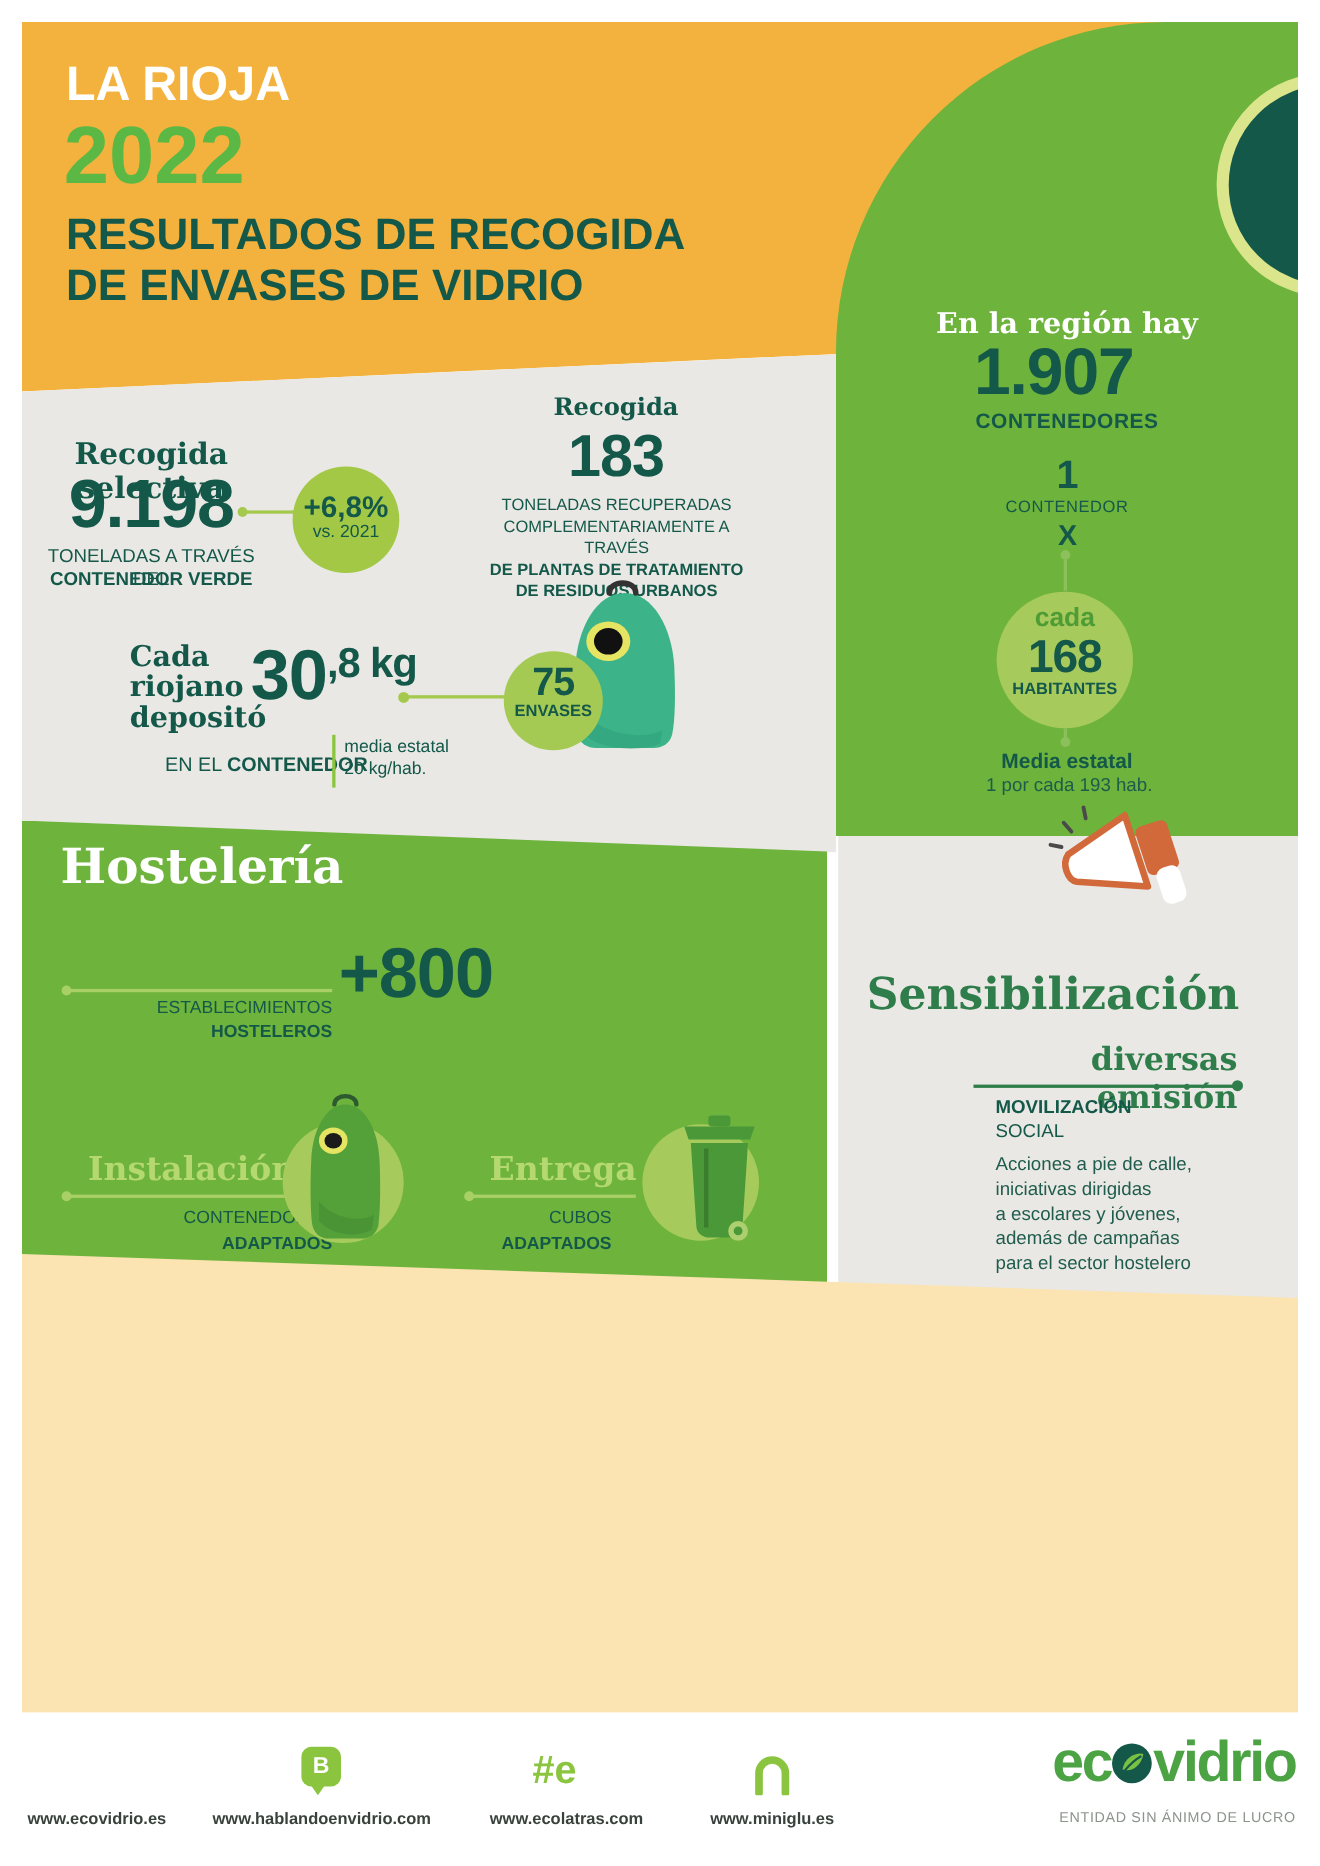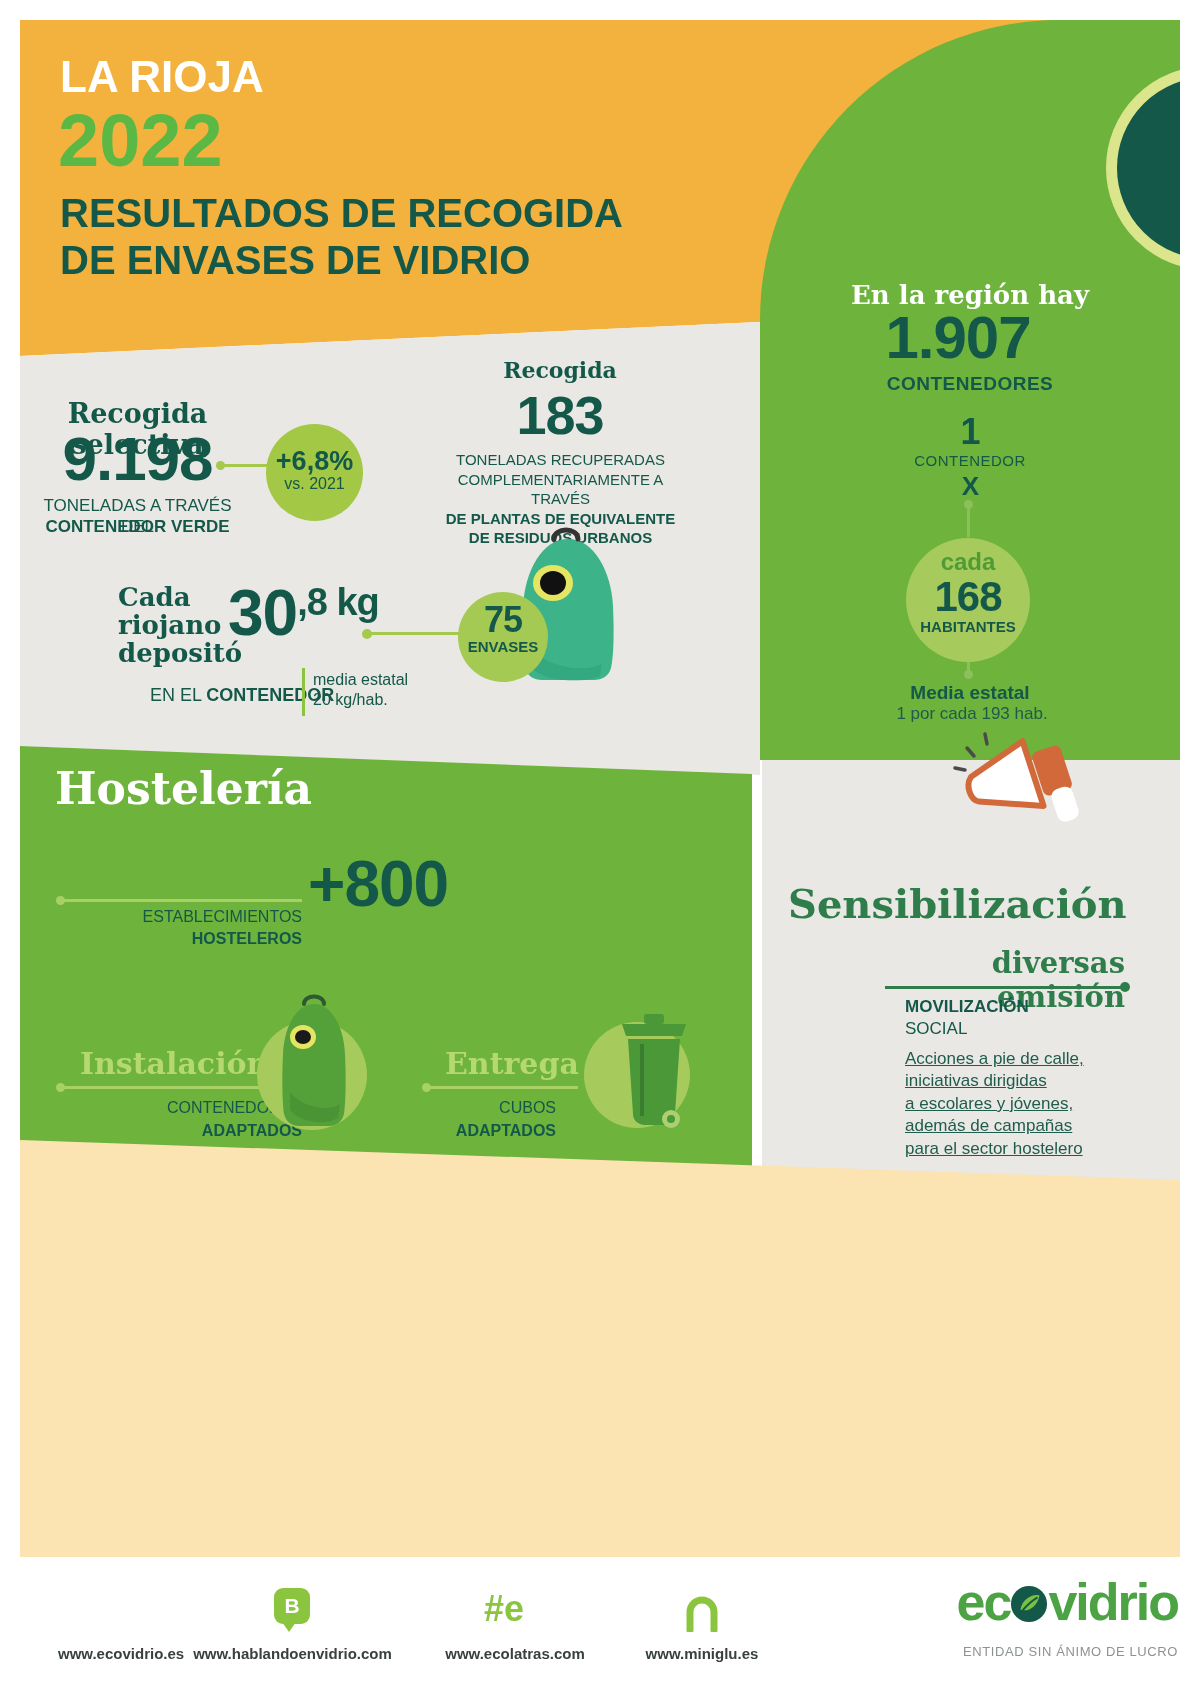--- a/index.html
+++ b/index.html
@@ -84,21 +84,21 @@
   <div class="abs circle ctr" style="left:266px;top:424px;width:97px;height:97px;background:#a2c845;">
     <div class="bignum" style="margin-top:24px;font-size:27px;letter-spacing:0;">+6,8%</div>
     <div class="dg" style="font-size:16px;">vs. 2021</div>
   </div>
 
   <div class="abs ctr serif dg" style="left:450px;top:357px;width:220px;font-size:22px;font-weight:700;">Recogida</div>
   <div class="abs ctr bignum" style="left:450px;top:388px;width:220px;font-size:54px;">183</div>
   <div class="abs ctr caps" style="left:428px;top:450px;width:265px;font-size:15px;line-height:1.3;">
     <div>TONELADAS RECUPERADAS</div>
     <div>COMPLEMENTARIAMENTE A TRAVÉS</div>
-    <div class="bold">DE PLANTAS DE EQUIVALENTE</div>
+    <div class="bold">DE PLANTAS DE TRATAMIENTO</div>
     <div class="bold">DE RESIDUOS URBANOS</div>
   </div>
 
   <div class="abs serif dg" style="left:118px;top:583px;font-size:26px;font-weight:700;line-height:1.08;">
     <div>Cada</div>
     <div>riojano</div>
     <div>depositó</div>
   </div>
   <div class="abs bignum" style="left:228px;top:581px;font-size:64px;">
     <span>30</span><span style="font-size:38px;vertical-align:20px;">,8 kg</span>
@@ -182,21 +182,21 @@
     </g>
   </svg>
   <div class="abs serif" style="left:788px;top:880px;font-size:40px;font-weight:700;color:#2e7d4a;">Sensibilización</div>
   <div class="abs serif" style="left:860px;top:946px;width:265px;text-align:right;font-size:29px;font-weight:700;color:#2e7d4a;">diversas emisión</div>
   <div class="abs" style="left:885px;top:986px;width:238px;height:2.5px;background:#2e7d4a;"></div>
   <div class="dot" style="left:1120px;top:982px;width:10px;height:10px;background:#2e7d4a;"></div>
   <div class="abs caps" style="left:905px;top:996px;font-size:17px;line-height:1.3;">
     <div class="bold">MOVILIZACIÓN</div>
     <div>SOCIAL</div>
   </div>
-  <div class="abs" style="left:905px;top:1048px;font-size:17px;line-height:1.32;color:#1f5c4d;text-decoration:underline;">
+  <div class="abs" style="left:905px;top:1048px;font-size:17px;line-height:1.32;color:#1f5c4d;">
     <div>Acciones a pie de calle,</div>
     <div>iniciativas dirigidas</div>
     <div>a escolares y jóvenes,</div>
     <div>además de campañas</div>
     <div>para el sector hostelero</div>
   </div>
 
   <div class="abs" style="left:55px;top:1176px;font-size:42px;font-weight:400;color:#17604e;">Economía circular y cambio climático</div>
 
   <div class="abs ctr" style="left:40px;top:1243px;width:215px;">
@@ -293,21 +293,21 @@
 
   <div class="eqbox" style="left:880px;top:1481px;width:92px;height:66px;">
     <div style="margin-top:5px;font-size:32px;font-weight:700;line-height:1;"><span>1</span><span style="font-size:20px;vertical-align:10px;">,3</span></div>
     <div style="font-size:16px;color:#f6d9a2;margin-top:0px;">MILL €</div>
     <div class="arrow"></div>
   </div>
   <div class="eqlabel" style="left:988px;top:1500px;">
     <span>de </span><span class="bold">ahorro energético</span>
   </div>
 
-  <a class="footer-url" style="left:25px;top:1645px;margin-left:33px;">www.ecovidrio.es</a>
+  <a class="footer-url" style="left:25px;top:1645px;">www.ecovidrio.es</a>
 
   <div class="abs" style="left:274px;top:1588px;width:36px;height:36px;background:#8bc53f;border-radius:9px;text-align:center;">
     <span style="color:#fff;font-weight:700;font-size:21px;line-height:36px;">B</span>
     <div style="position:absolute;left:8px;top:34px;width:0;height:0;border-left:7px solid transparent;border-right:7px solid transparent;border-top:10px solid #8bc53f;"></div>
   </div>
   <a class="footer-url ctr" style="left:185px;top:1645px;width:215px;display:block;">www.hablandoenvidrio.com</a>
 
   <div class="abs" style="left:484px;top:1588px;font-size:36px;font-weight:700;color:#8bc53f;">#e</div>
   <a class="footer-url ctr" style="left:435px;top:1645px;width:160px;display:block;">www.ecolatras.com</a>
 

